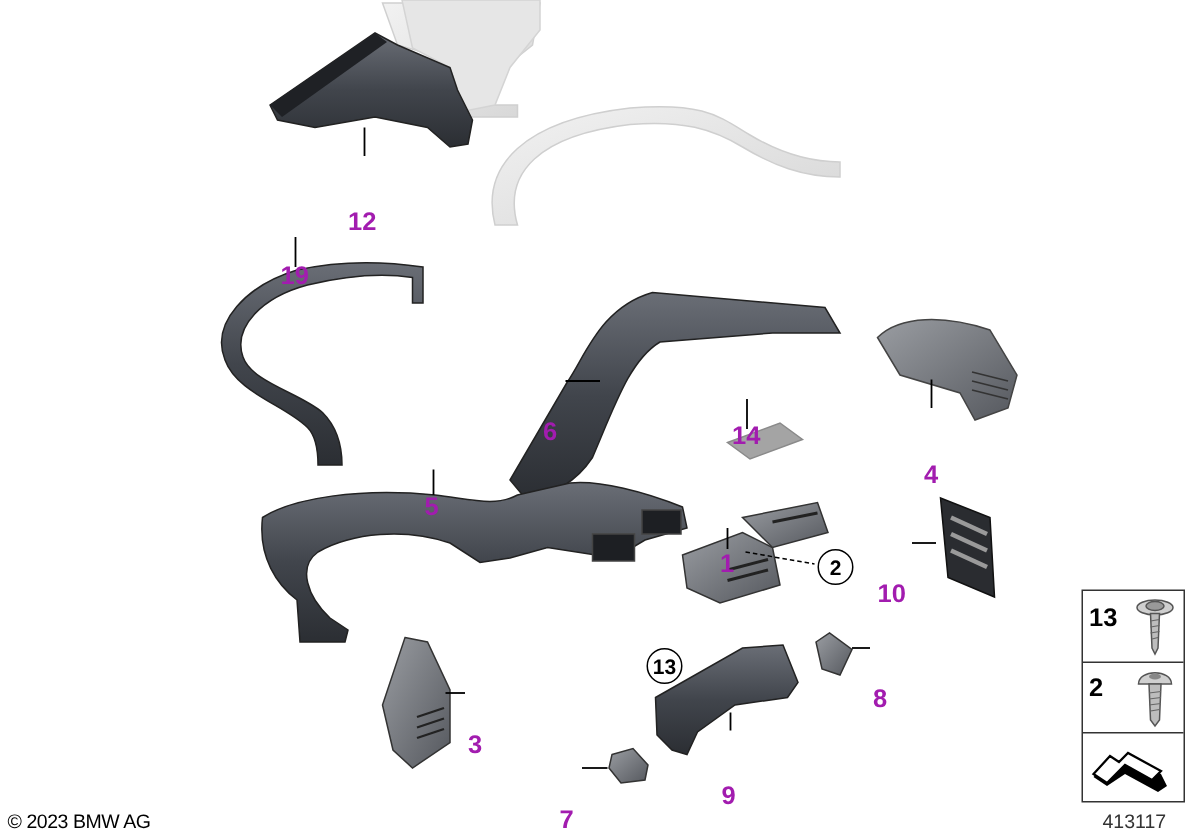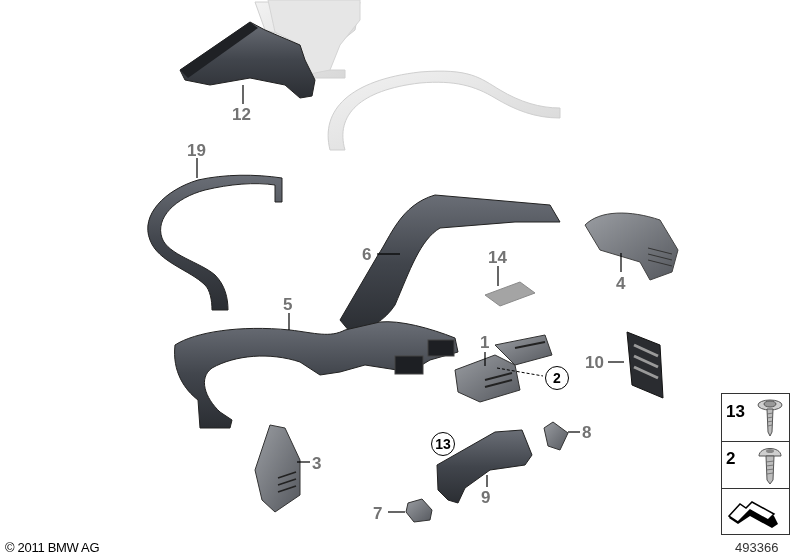--- a/index.html
+++ b/index.html
@@ -1,18 +1,18 @@
 <!DOCTYPE html>
 <html><head>
 <meta charset="utf-8">
 <style>
   html,body{margin:0;padding:0;background:#fff;}
   body{width:800px;height:560px;position:relative;overflow:hidden;font-family:"Liberation Sans",sans-serif;}
   #canvas{position:absolute;left:0;top:0;width:800px;height:560px;}
-  .lbl{position:absolute;font-family:"Liberation Sans",sans-serif;font-weight:bold;font-size:17px;color:#737373;line-height:1;}
+  .lbl{position:absolute;font-family:"Liberation Sans",sans-serif;font-weight:bold;font-size:17px;color:#a21caf;line-height:1;margin-top:33px;}
   .circ{position:absolute;width:22px;height:22px;border:1.5px solid #000;border-radius:50%;font-family:"Liberation Sans",sans-serif;font-weight:bold;font-size:14px;line-height:22px;text-align:center;color:#000;background:#fff;box-sizing:content-box;}
   .copyright{position:absolute;left:5px;top:540px;font-family:"Liberation Sans",sans-serif;font-size:13px;color:#000;letter-spacing:-0.3px;}
   .diagram-id{position:absolute;left:735px;top:540px;font-family:"Liberation Sans",sans-serif;font-size:13px;color:#333;}
   .legend{position:absolute;left:721px;top:393px;width:69px;height:142px;border:1px solid #333;box-sizing:border-box;background:#fff;}
   .legend .cell{position:absolute;left:0;width:67px;border-bottom:1px solid #333;}
   .legend .cell:last-child{border-bottom:none;}
   .legend .num{position:absolute;left:4px;font-weight:bold;font-size:17px;font-family:"Liberation Sans",sans-serif;}
 </style>
 </head>
 <body>
@@ -164,14 +164,14 @@
     </svg>
   </div>
   <div class="cell" style="top:94px;height:46px;">
     <svg style="position:absolute;left:4px;top:6px;" width="60" height="36" viewBox="0 0 60 36">
       <path d="M3,24 L14,12 L20,16 L26,10 L48,22 L52,30 L46,34 L24,22 L12,30 Z" fill="#000"></path>
       <path d="M3,22 L14,10 L20,14 L26,8 L48,20 L42,26 L24,16 L12,28 Z" fill="#fff" stroke="#000" stroke-width="1.5"></path>
     </svg>
   </div>
 </div>
 
-<div class="copyright">© 2011 BMW AG</div>
-<div class="diagram-id">493366</div>
+<div class="copyright">© 2023 BMW AG</div>
+<div class="diagram-id">413117</div>
 
 </body></html>

